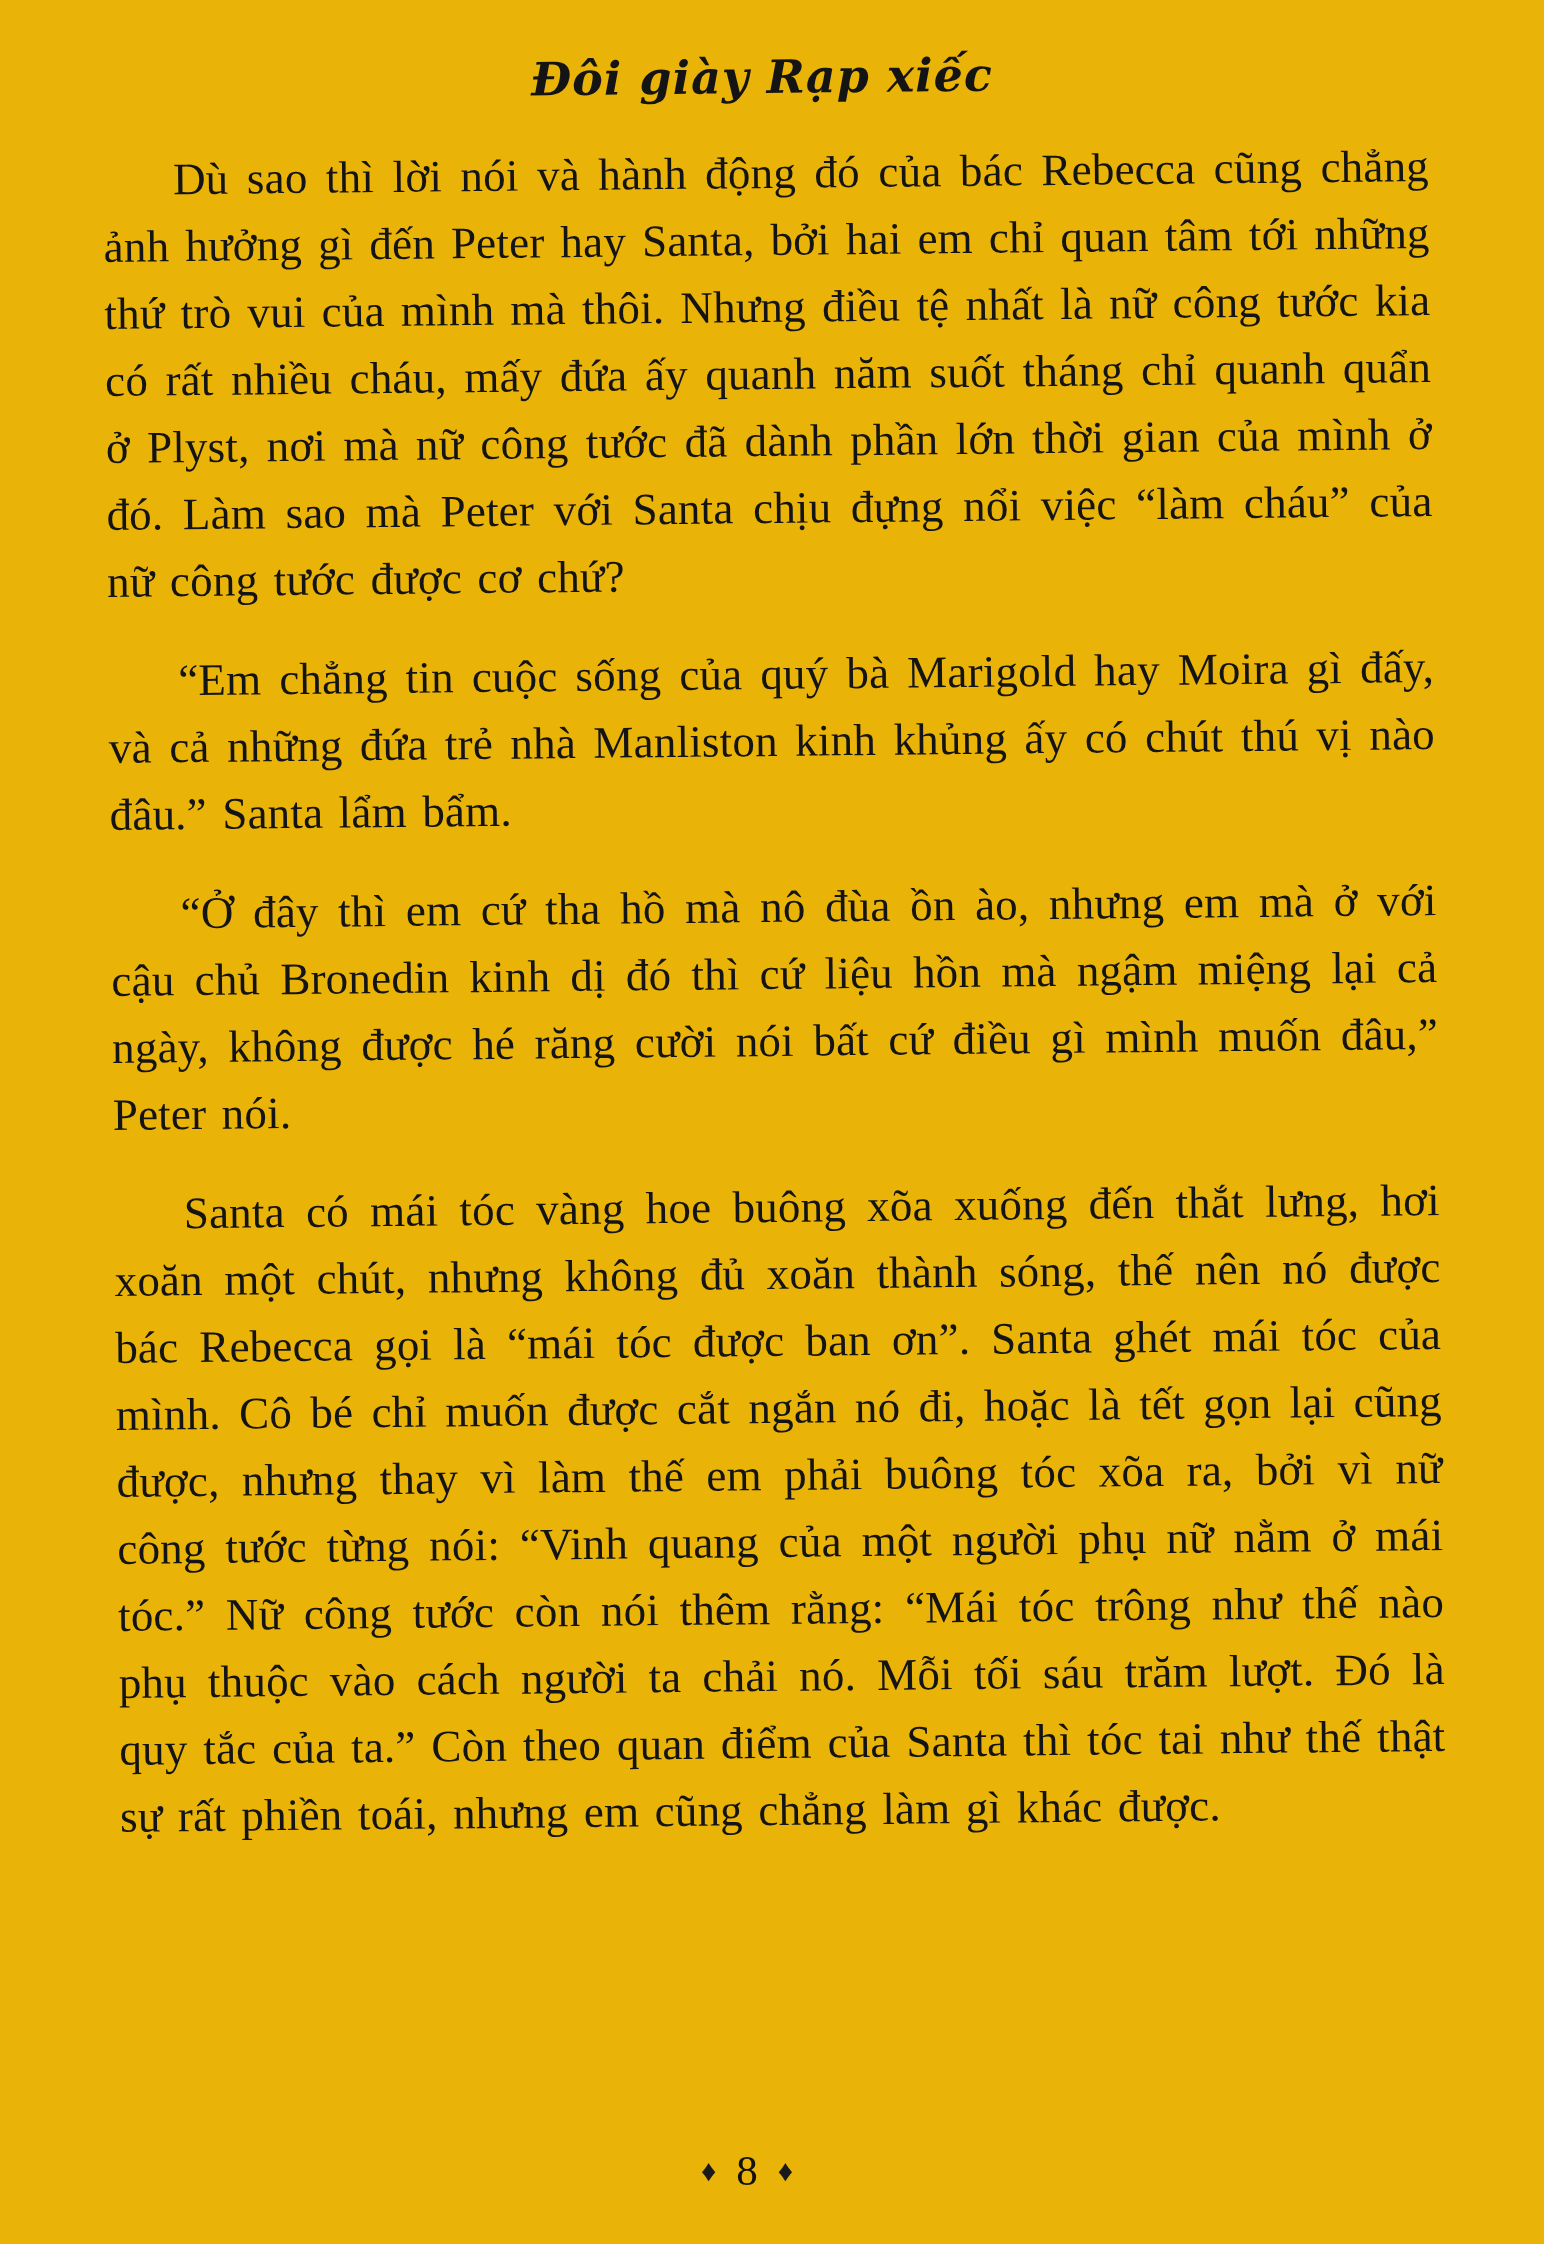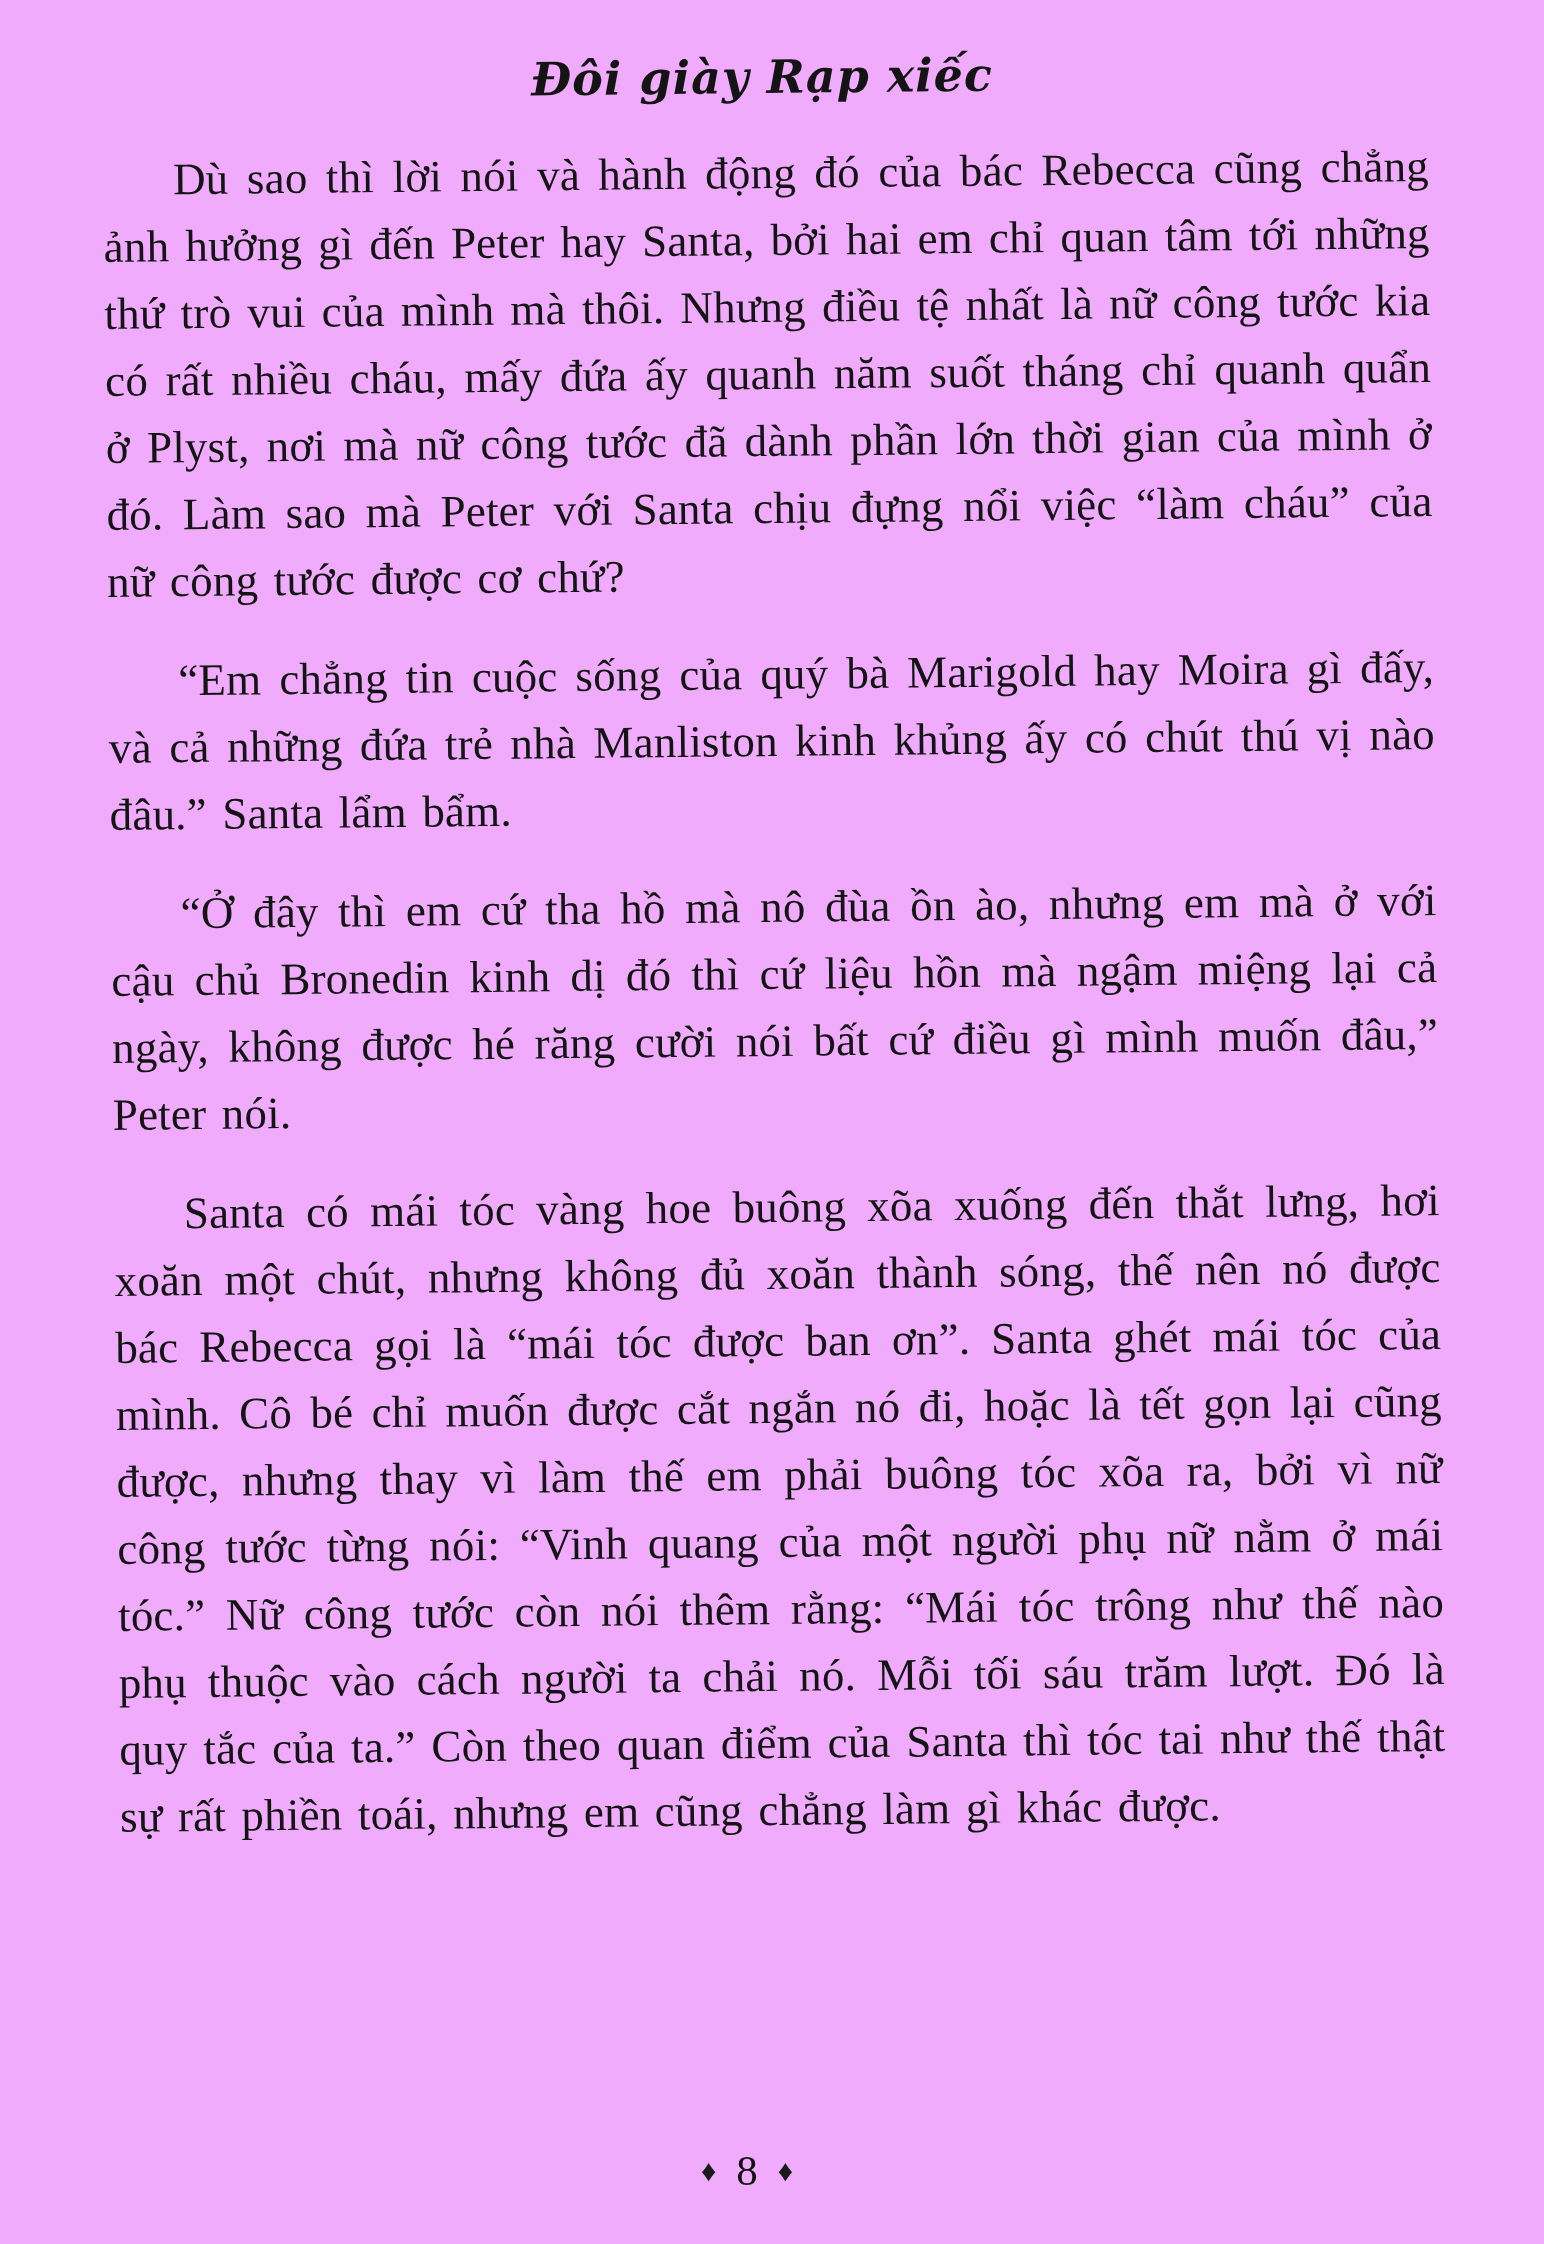--- a/index.html
+++ b/index.html
@@ -4,21 +4,21 @@
 <style>
   html, body {
     margin: 0;
     padding: 0;
     background: #ffffff;
   }
   .page {
     position: relative;
     width: 1544px;
     height: 2244px;
-    background: #f0abfc;
+    background: #eab308;
     color: #141414;
     font-family: "Liberation Serif", serif;
     overflow: hidden;
     box-sizing: border-box;
   }
   
   .tilt {
     transform: rotate(-0.6deg);
     transform-origin: 50% 55%;
   }

